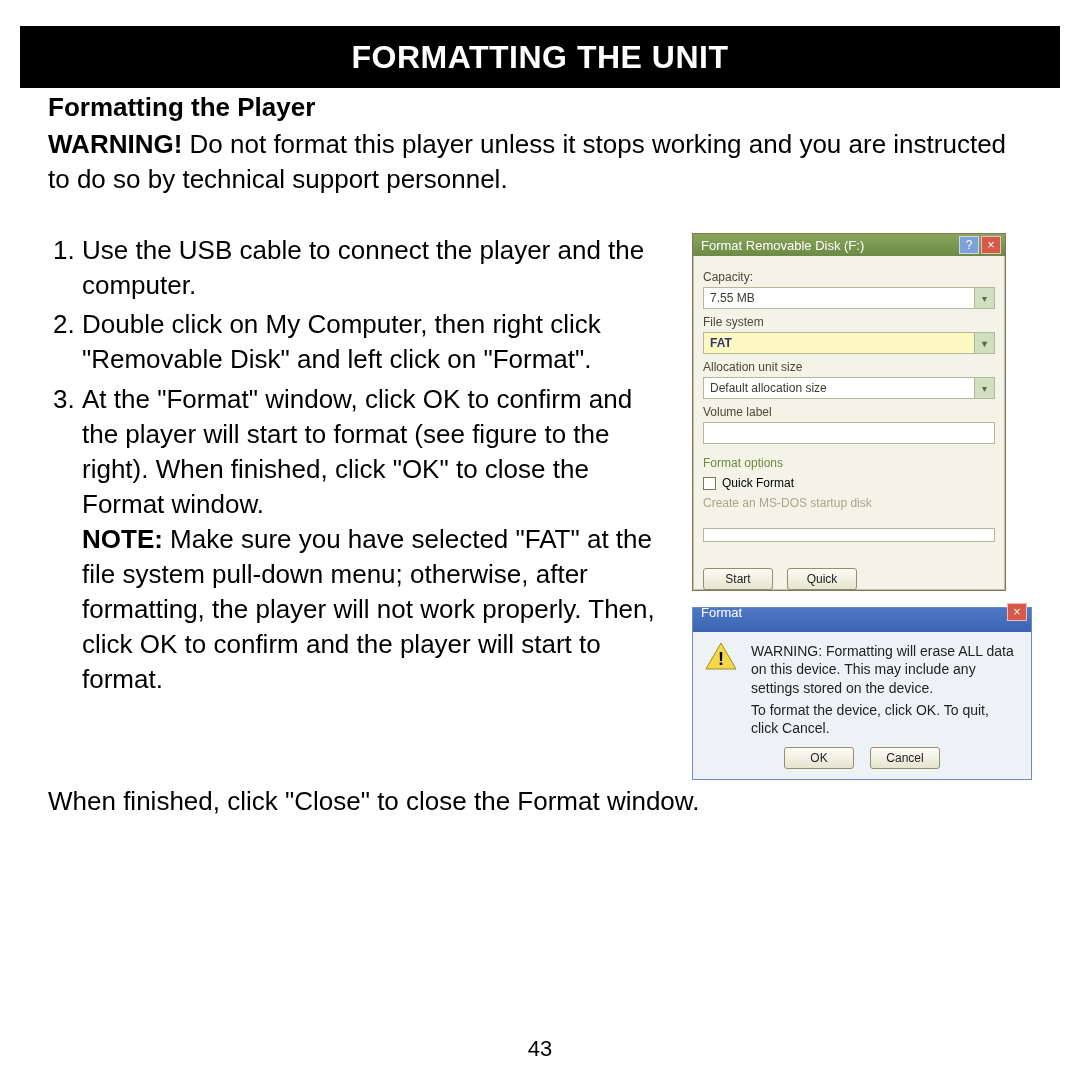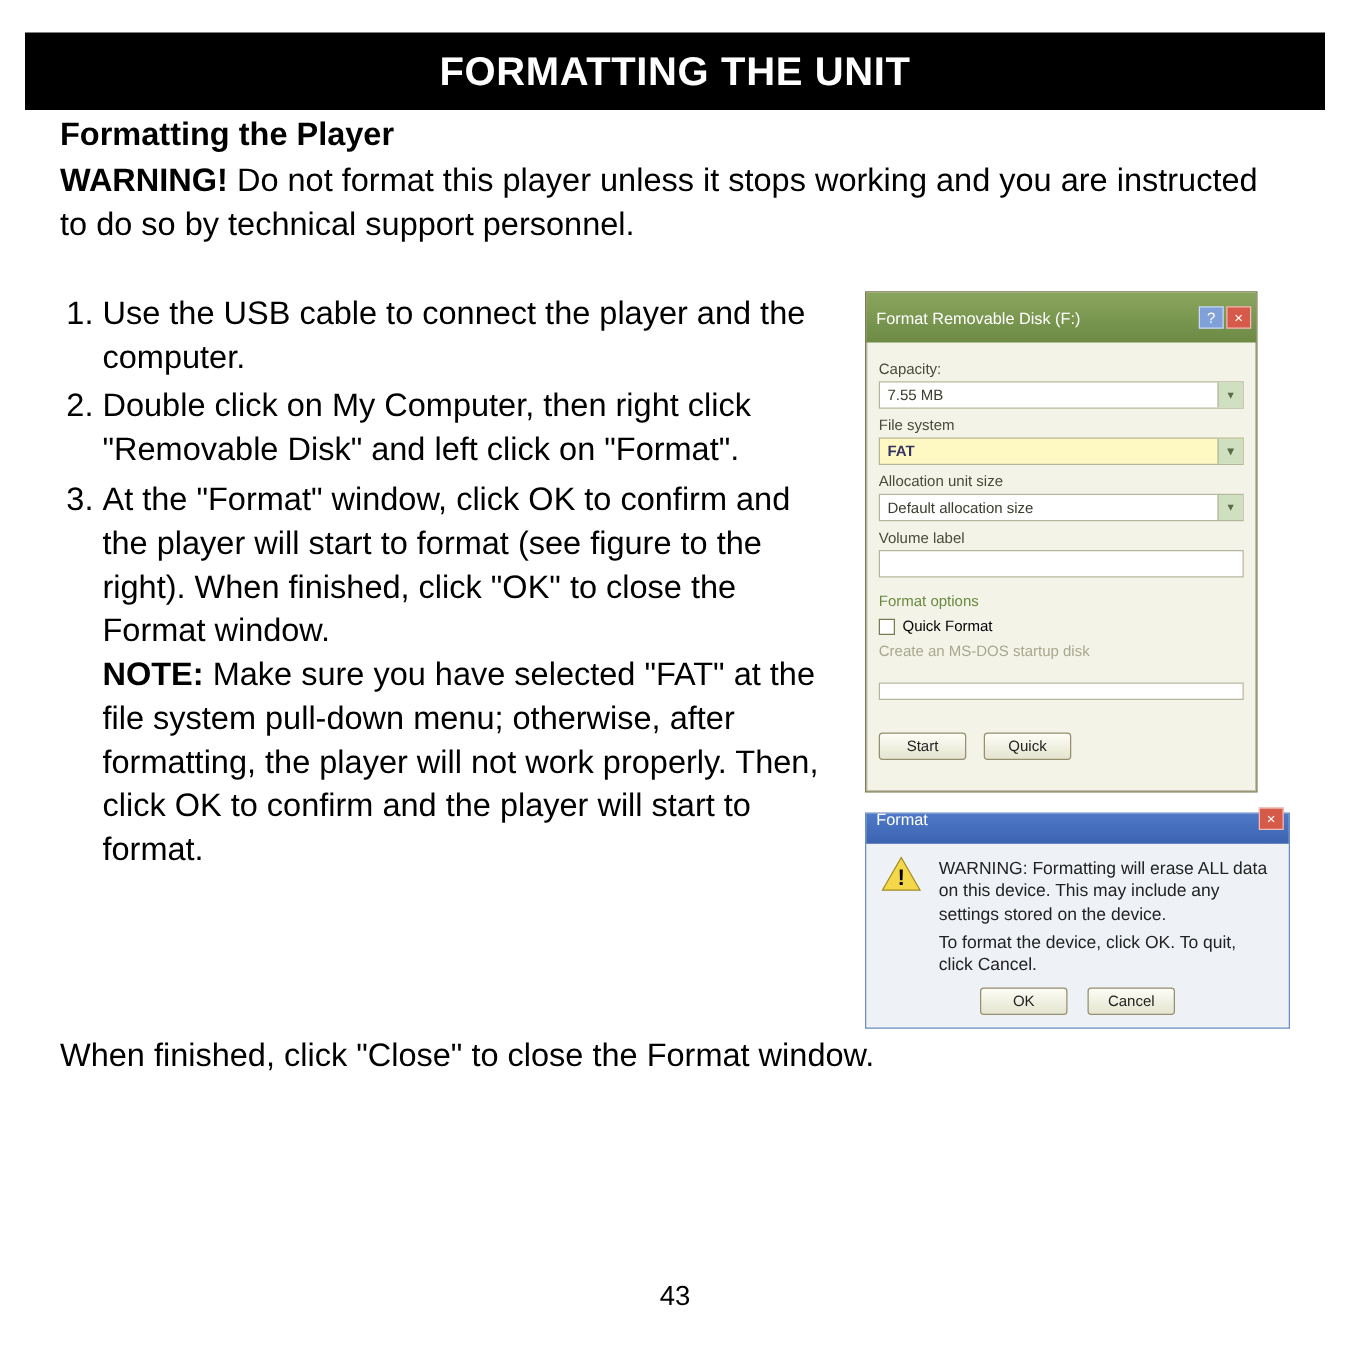--- a/index.html
+++ b/index.html
@@ -20,41 +20,41 @@
   .row { display: flex; margin-top: 36px; }
   .textcol { flex: 1; padding-right: 18px; }
   .figcol { width: 340px; }
 
   ol.steps { list-style: decimal; padding-left: 34px; font-size: 26px; line-height: 1.35; }
   ol.steps li { margin-bottom: 4px; }
   .note-word { font-weight: 700; }
 
   .tail { font-size: 26px; line-height: 1.35; margin-top: 4px; }
 
-  .page-num { position: absolute; left: 0; right: 0; bottom: 30px; text-align: center; font-size: 22px; }
+  .page-num { position: absolute; left: 0; right: 0; bottom: 18px; text-align: center; font-size: 22px; }
 
   
   .win {
     width: 314px; border: 1px solid #7a7a55; background: #f3f3e8;
     font-family: Tahoma, Arial, sans-serif; font-size: 13px; color: #3b3b2e;
     box-shadow: 0 0 0 1px #c0c0ac inset;
   }
   .titlebar {
-    height: 40px; background: linear-gradient(#8aa55e,#6c8a44); color: #fff; display: flex;
+    height: 22px; background: linear-gradient(#8aa55e,#6c8a44); color: #fff; display: flex;
     align-items: center; justify-content: space-between; padding: 0 4px 0 8px; font-size: 13px;
   }
   .titlebar .tb-btns { display: flex; gap: 2px; }
   .tb-btn {
     width: 20px; height: 18px; display: flex; align-items: center; justify-content: center;
     border: 1px solid rgba(255,255,255,.6); font-size: 12px; color: #fff;
   }
   .tb-help { background: #7fa0d8; }
   .tb-close { background: #d65a4a; }
 
-  .win-body { padding: 8px 10px 25px 10px; }
+  .win-body { padding: 8px 10px 0 10px; }
   .lbl { font-size: 12px; color: #4a4a38; margin-top: 6px; margin-bottom: 3px; }
   .combo { position: relative; background: #fff; border: 1px solid #b6b69c; height: 22px; display: flex; align-items: center; padding: 0 22px 0 6px; font-size: 12px; }
   .combo .arrow {
     position: absolute; right: 0; top: 0; bottom: 0; width: 20px; background: #cfe0c0;
     border-left: 1px solid #b6b69c; display: flex; align-items: center; justify-content: center; color: #5a6a44; font-size: 10px;
   }
   .combo.filesys { background: #fef9c3; color: #336; font-weight: 700; }
   .textbox { background: #fff; border: 1px solid #b6b69c; height: 22px; }
   .group-title { color: #6b8a3f; font-size: 12px; margin-top: 12px; margin-bottom: 6px; }
   .chk-row { display: flex; align-items: center; gap: 6px; font-size: 12px; color: #000; }

